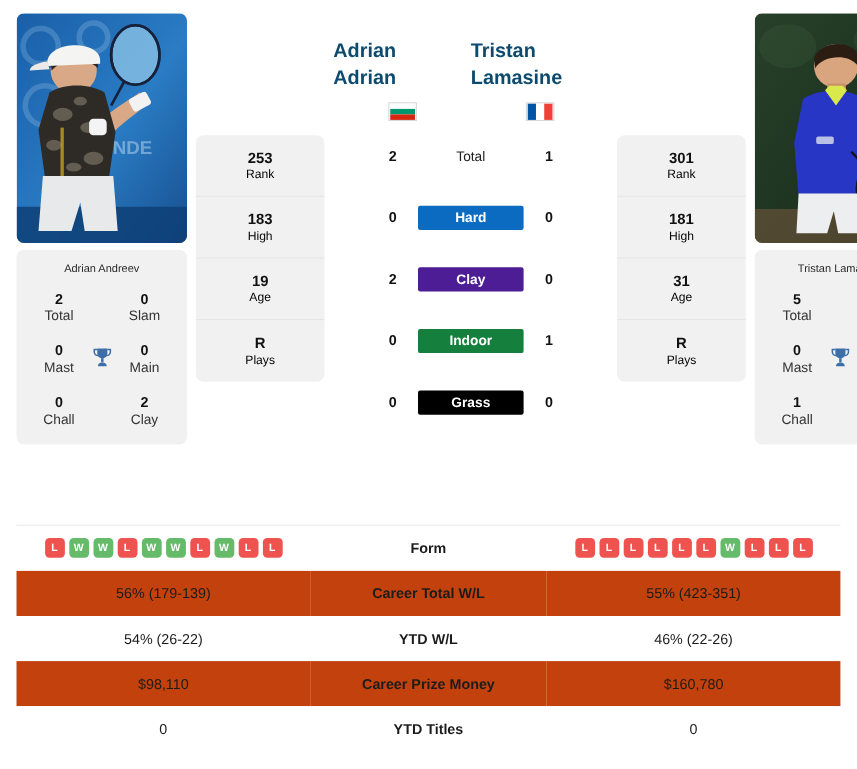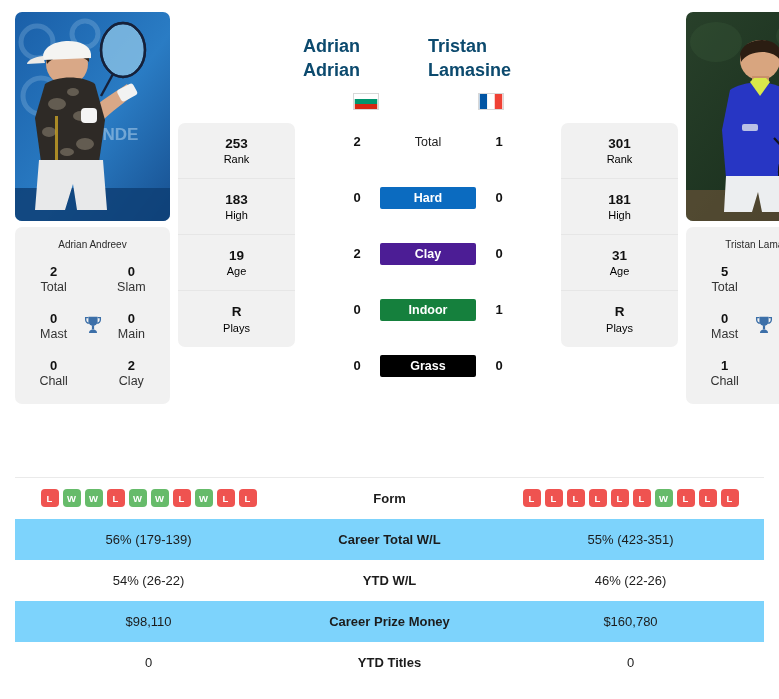--- a/index.html
+++ b/index.html
@@ -135,21 +135,21 @@
   }
 
   
   .stats-table {
     width: 749px;
     margin: 0 15px;
     border-collapse: collapse;
     table-layout: fixed;
   }
   .stats-table tr { height: 41px; }
-  .stats-table tr.shaded { background: #7dd3fc; }
+  .stats-table tr.shaded { background: #c2410c; }
   .stats-table tr.plain { background: #ffffff; }
   .stats-table td {
     text-align: center;
     font-size: 13px;
     color: #1c1c1c;
     vertical-align: middle;
   }
   .stats-table td.mid {
     font-weight: bold;
     width: 215px;

